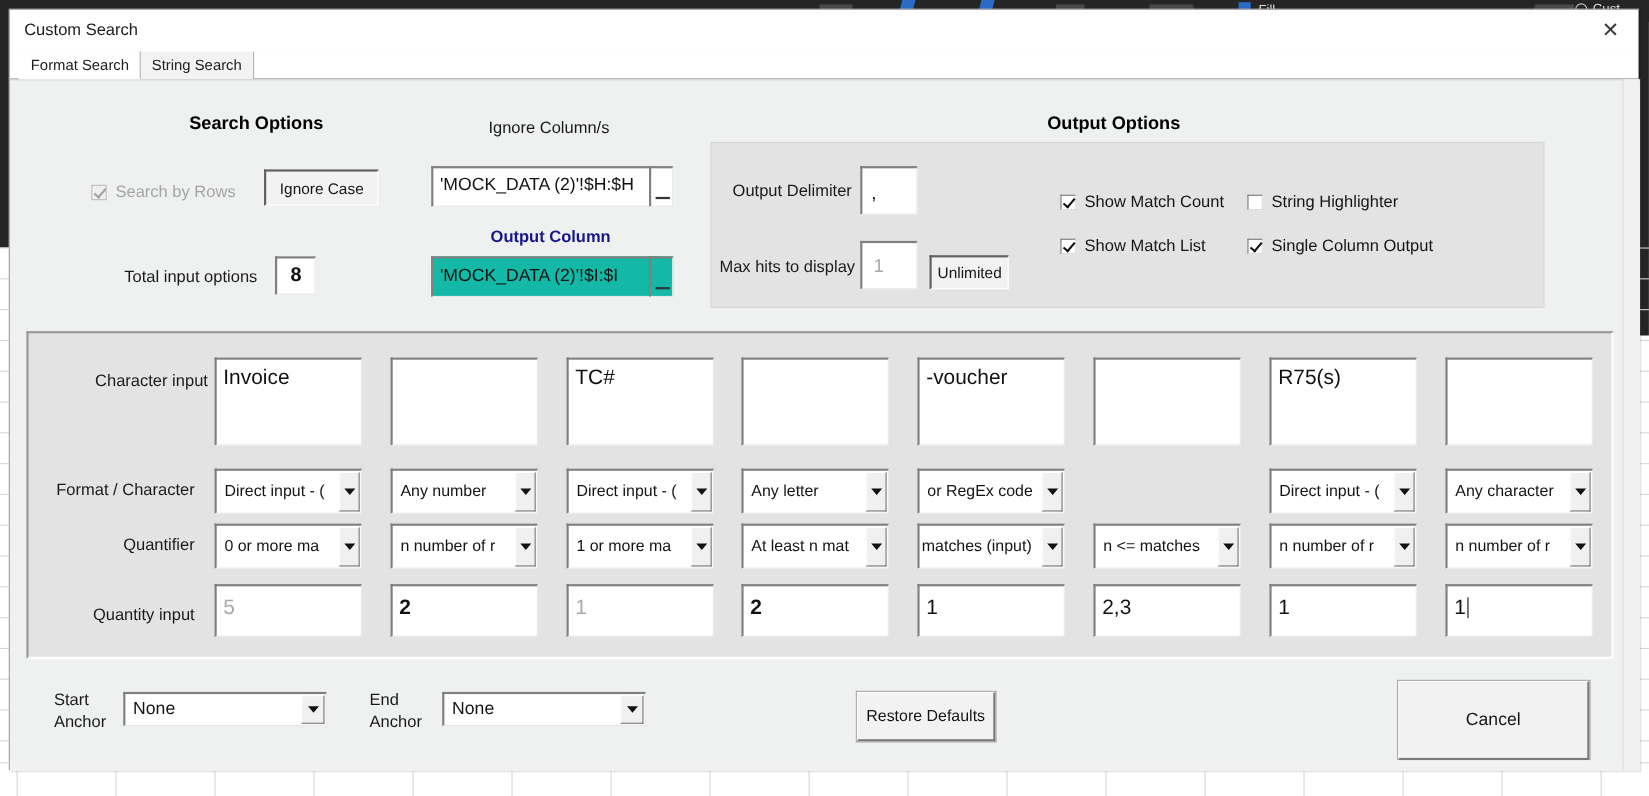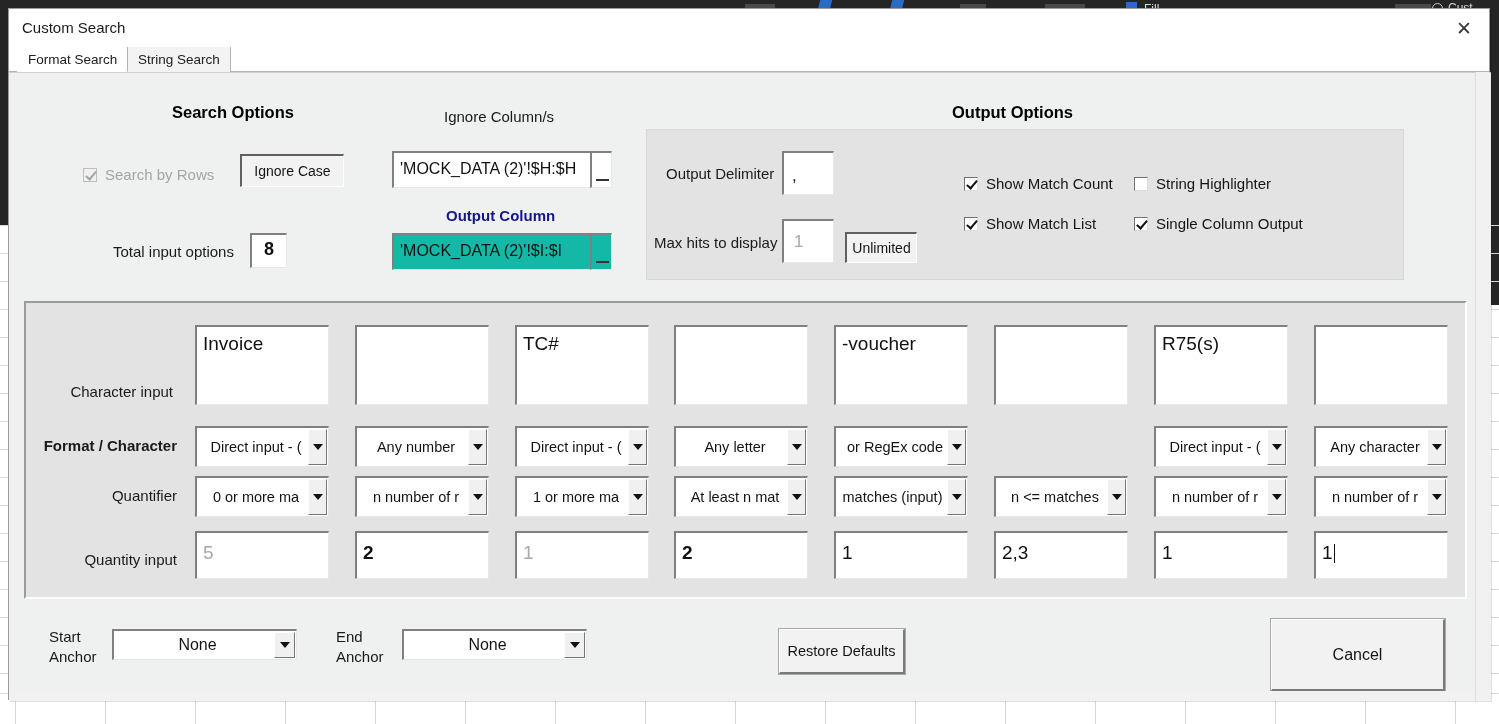--- a/index.html
+++ b/index.html
@@ -125,21 +125,21 @@
   }
   .hdr.blue { color: #16168a; font-size: 15px; }
 
   
   .combo {
     position: absolute; background: #ffffff;
     border-top: 2px solid #808080;
     border-left: 2px solid #808080;
     border-right: 1px solid #e6e6e6;
     border-bottom: 1px solid #e6e6e6;
-    display: flex; align-items: center; cursor: pointer; overflow: hidden; text-align: center;
+    display: flex; align-items: center; cursor: pointer; overflow: hidden;
   }
   .combo .txt {
     flex: 1; font-size: 14.5px; color: #141414; padding-left: 7px;
     white-space: nowrap; overflow: hidden;
     font-family: "Liberation Sans", sans-serif;
   }
   .combo .arrow {
     width: 19px; align-self: stretch; margin: 1px 1px 1px 0;
     background: #f0f0f0;
     border-top: 1px solid #ffffff; border-left: 1px solid #ffffff;
@@ -337,22 +337,22 @@
       <span class="box checked"></span>
       <span class="cbl">Show Match List</span>
     </div>
     <div class="cb" style="left:1125px;top:142px;">
       <span class="box checked"></span>
       <span class="cbl">Single Column Output</span>
     </div>
 
     <div id="grid-panel" style="left:15px;top:228px;width:1443px;height:298px;"></div>
 
-    <div class="rowlabel" style="left:44px;top:265px;width:120px;margin-top:45px;">Character input</div>
-    <div class="rowlabel" style="left:28px;top:364px;width:140px;font-weight:bold;">Format / Character</div>
+    <div class="rowlabel" style="left:60px;top:265px;width:120px;">Character input</div>
+    <div class="rowlabel" style="left:28px;top:364px;width:140px;">Format / Character</div>
     <div class="rowlabel" style="left:48px;top:414px;width:120px;">Quantifier</div>
     <div class="rowlabel" style="left:38px;top:478px;width:130px;">Quantity input</div>
 
     <div class="field" style="left:186px;top:252px;width:134px;height:80px;font-size:19px;padding-top:6px;">Invoice</div>
     <div class="combo" style="left:186px;top:353px;width:134px;height:41px;">
       <span class="txt">Direct input - (</span>
       <span class="arrow"></span>
     </div>
     <div class="combo" style="left:186px;top:403px;width:134px;height:41px;">
       <span class="txt">0 or more ma</span>

